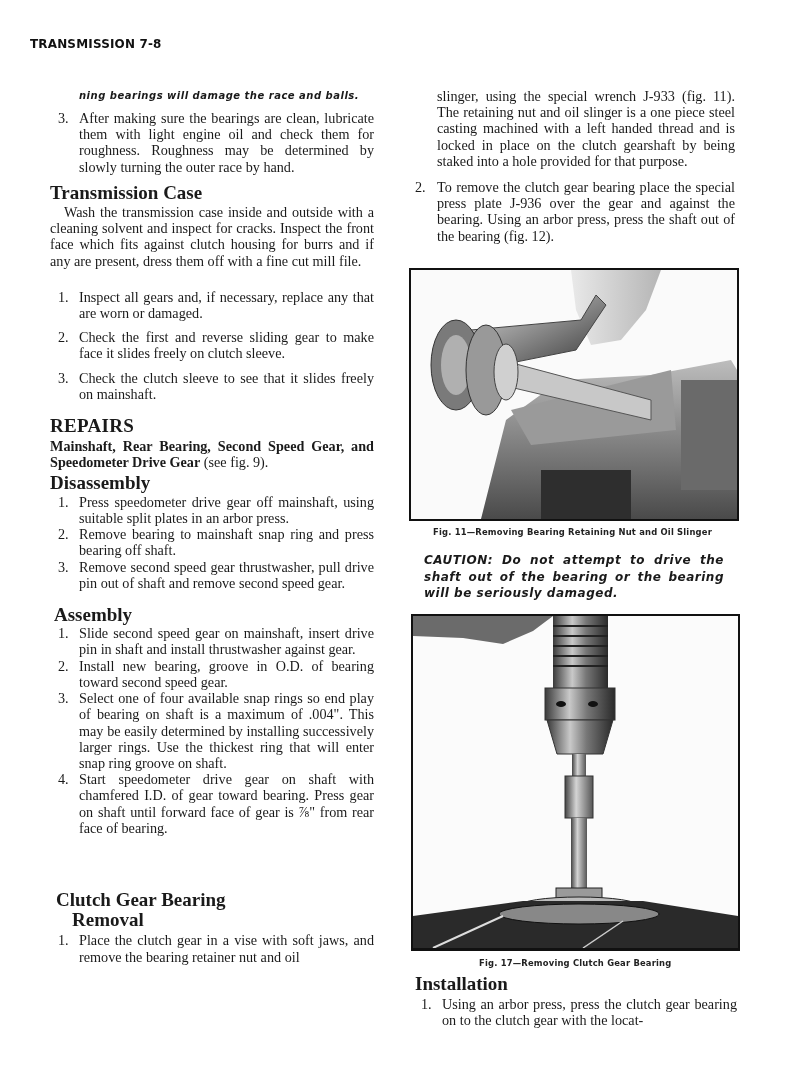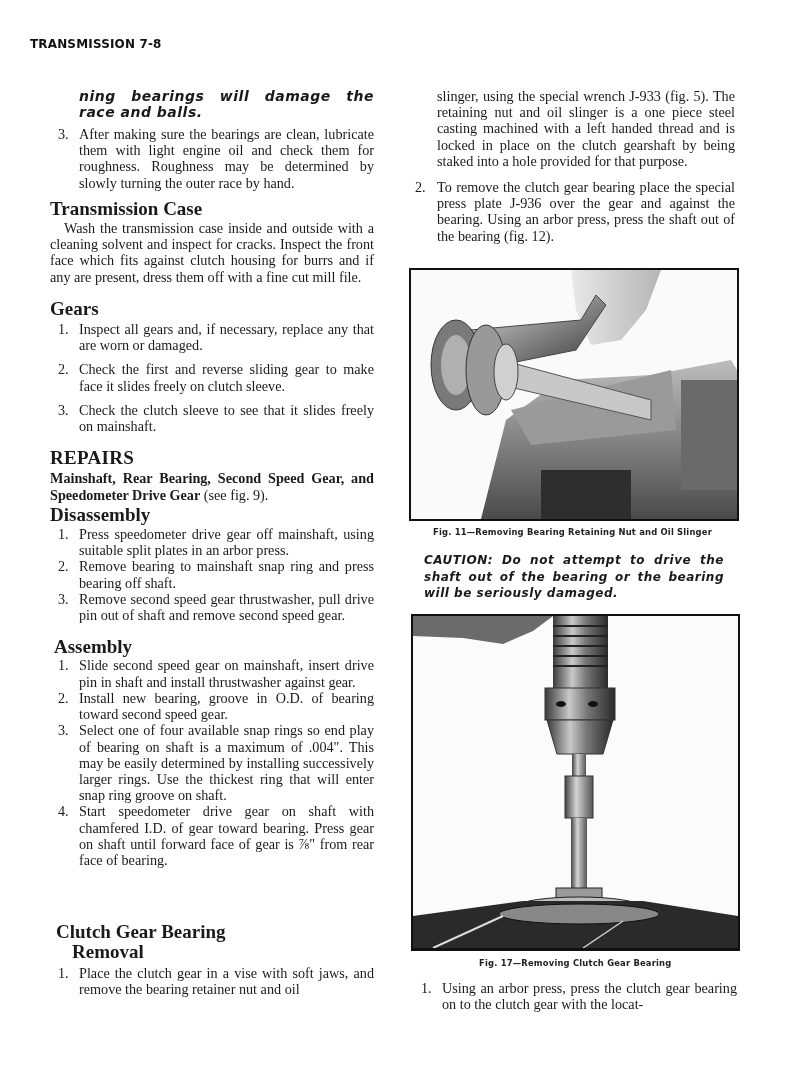--- a/index.html
+++ b/index.html
@@ -1,21 +1,21 @@
 <!DOCTYPE html>
 <html><head>
 <meta charset="utf-8">
 <style>
   html, body { margin: 0; padding: 0; background: #ffffff; }
   body { width: 790px; height: 1085px; position: relative; overflow: hidden; color: #1a1a1a; }
   .header { position: absolute; left: 30px; top: 36px; font-family: "DejaVu Sans", sans-serif; font-weight: bold; font-size: 13px; letter-spacing: 0.2px; color: #111; transform: scaleX(0.92); transform-origin: left; }
   .col { position: absolute; font-family: "Liberation Serif", serif; font-size: 14.2px; line-height: 16.2px; }
   .col-left { left: 52px; top: 88px; width: 322px; }
   .col-right { left: 415px; top: 88px; width: 320px; }
-  .caution-it { font-family: "DejaVu Sans", sans-serif; font-style: italic; font-weight: bold; font-size: 14px; line-height: 16px; letter-spacing: 0.5px; }
+  .caution-it { font-family: "DejaVu Sans", sans-serif; font-style: italic; font-weight: bold; font-size: 10px; line-height: 16px; letter-spacing: 0.5px; }
   .p { text-align: justify; margin: 0; }
   .indent-p { text-indent: 14px; }
   .h { font-weight: bold; margin: 0; font-size: 19px; }
   .h-caps { font-weight: bold; letter-spacing: 0.3px; }
   ol.steps { list-style: none; margin: 0; padding: 0; }
   ol.steps li { position: relative; padding-left: 27px; text-align: justify; }
   ol.steps li .num { position: absolute; left: 6px; top: 0; }
   .gap-s { height: 6px; }
   .gap-m { height: 10px; }
   .gap-l { height: 16px; }
@@ -38,21 +38,20 @@
   <p class="p caution-it" style="padding-left:27px; margin-left:0;">ning bearings will damage the race and balls.</p>
   <div class="gap-s"></div>
   <ol class="steps">
     <li><span class="num">3.</span><span>After making sure the bearings are clean, lubricate them with light engine oil and check them for roughness. Roughness may be determined by slowly turning the outer race by hand.</span></li>
   </ol>
   <div class="gap-m"></div>
   <p class="h" style="margin-left:-2px;">Transmission Case</p>
   <div style="height:3px"></div>
   <p class="p indent-p" style="margin-left:-2px;">Wash the transmission case inside and outside with a cleaning solvent and inspect for cracks. Inspect the front face which fits against clutch housing for burrs and if any are present, dress them off with a fine cut mill file.</p>
   <div class="gap-l"></div>
-  <p class="h" style="margin-left:-2px;">Gears</p>
   <div style="height:4px"></div>
   <ol class="steps">
     <li><span class="num">1.</span><span>Inspect all gears and, if necessary, replace any that are worn or damaged.</span></li>
     <li style="margin-top:8px"><span class="num">2.</span><span>Check the first and reverse sliding gear to make face it slides freely on clutch sleeve.</span></li>
     <li style="margin-top:8px"><span class="num">3.</span><span>Check the clutch sleeve to see that it slides freely on mainshaft.</span></li>
   </ol>
   <div class="gap-l"></div>
   <p class="h h-caps" style="margin-left:-2px;">REPAIRS</p>
   <div style="height:4px"></div>
   <p class="p" style="margin-left:-2px;"><b>Mainshaft, Rear Bearing, Second Speed Gear, and Speedometer Drive Gear</b><span> (see fig. 9).</span></p>
@@ -77,21 +76,21 @@
   <p class="h" style="margin-left:4px;margin-top:40px;">Clutch Gear Bearing</p>
   <div style="height:4px"></div>
   <p class="h" style="margin-left:20px;">Removal</p>
   <div style="height:4px"></div>
   <ol class="steps">
     <li><span class="num">1.</span><span>Place the clutch gear in a vise with soft jaws, and remove the bearing retainer nut and oil</span></li>
   </ol>
 </div>
 
 <div class="col col-right">
-  <p class="p" style="padding-left:22px;">slinger, using the special wrench J-933 (fig. 5). The retaining nut and oil slinger is a one piece steel casting machined with a left handed thread and is locked in place on the clutch gearshaft by being staked into a hole provided for that purpose.</p>
+  <p class="p" style="padding-left:22px;">slinger, using the special wrench J-933 (fig. 11). The retaining nut and oil slinger is a one piece steel casting machined with a left handed thread and is locked in place on the clutch gearshaft by being staked into a hole provided for that purpose.</p>
   <div class="gap-m"></div>
   <ol class="steps">
     <li style="padding-left:22px"><span class="num" style="left:0">2.</span><span>To remove the clutch gear bearing place the special press plate J-936 over the gear and against the bearing. Using an arbor press, press the shaft out of the bearing (fig. 12).</span></li>
   </ol>
 </div>
 
 <div class="figure fig11" title="Clutch gear held in vise while wrench removes bearing retaining nut">
   <svg width="326" height="249" viewBox="0 0 326 249">
     <defs>
       <linearGradient id="metalA" x1="0" y1="0" x2="1" y2="1">
@@ -175,17 +174,18 @@
 
     <path d="M0 300 L110 285 L230 285 L325 300 L325 332 L0 332 Z" fill="#2a2a2a"></path>
     <ellipse cx="166" cy="298" rx="80" ry="10" fill="#888" stroke="#111"></ellipse>
     <path d="M20 332 L90 300" stroke="#ddd" stroke-width="2"></path>
     <path d="M170 332 L210 305" stroke="#ccc" stroke-width="1.5"></path>
   </svg>
 </div>
 <div class="caption cap12">Fig. 17—Removing Clutch Gear Bearing</div>
 
 <div class="col install">
+  <p class="h">Installation</p>
   <div style="height:4px"></div>
   <ol class="steps">
     <li><span class="num">1.</span><span>Using an arbor press, press the clutch gear bearing on to the clutch gear with the locat-</span></li>
   </ol>
 </div>
 
 </body></html>

